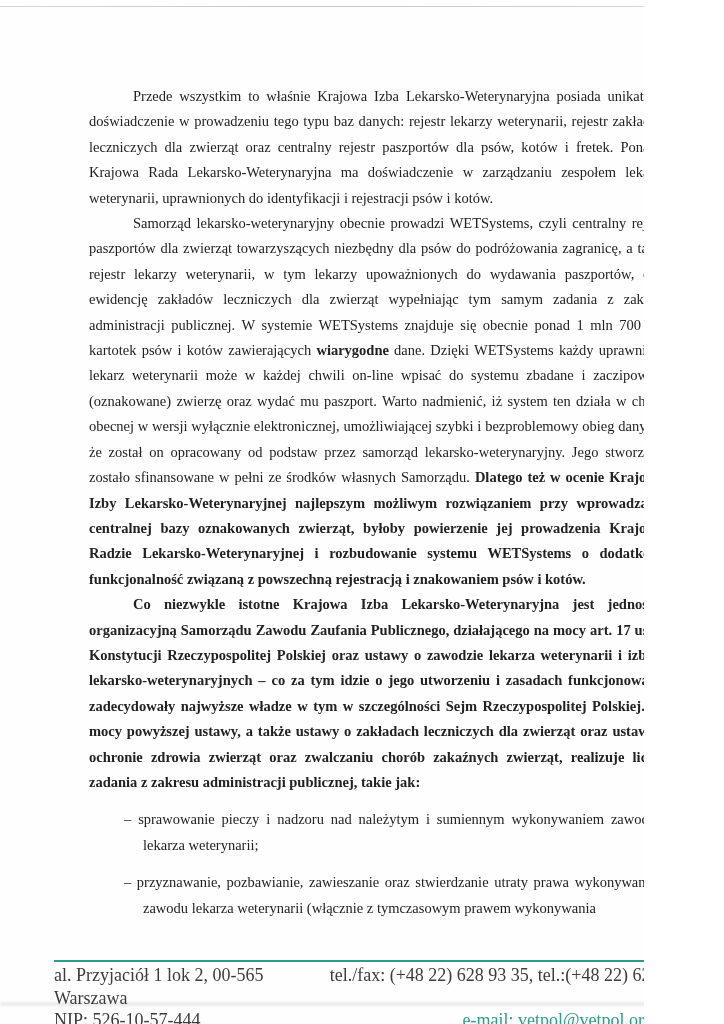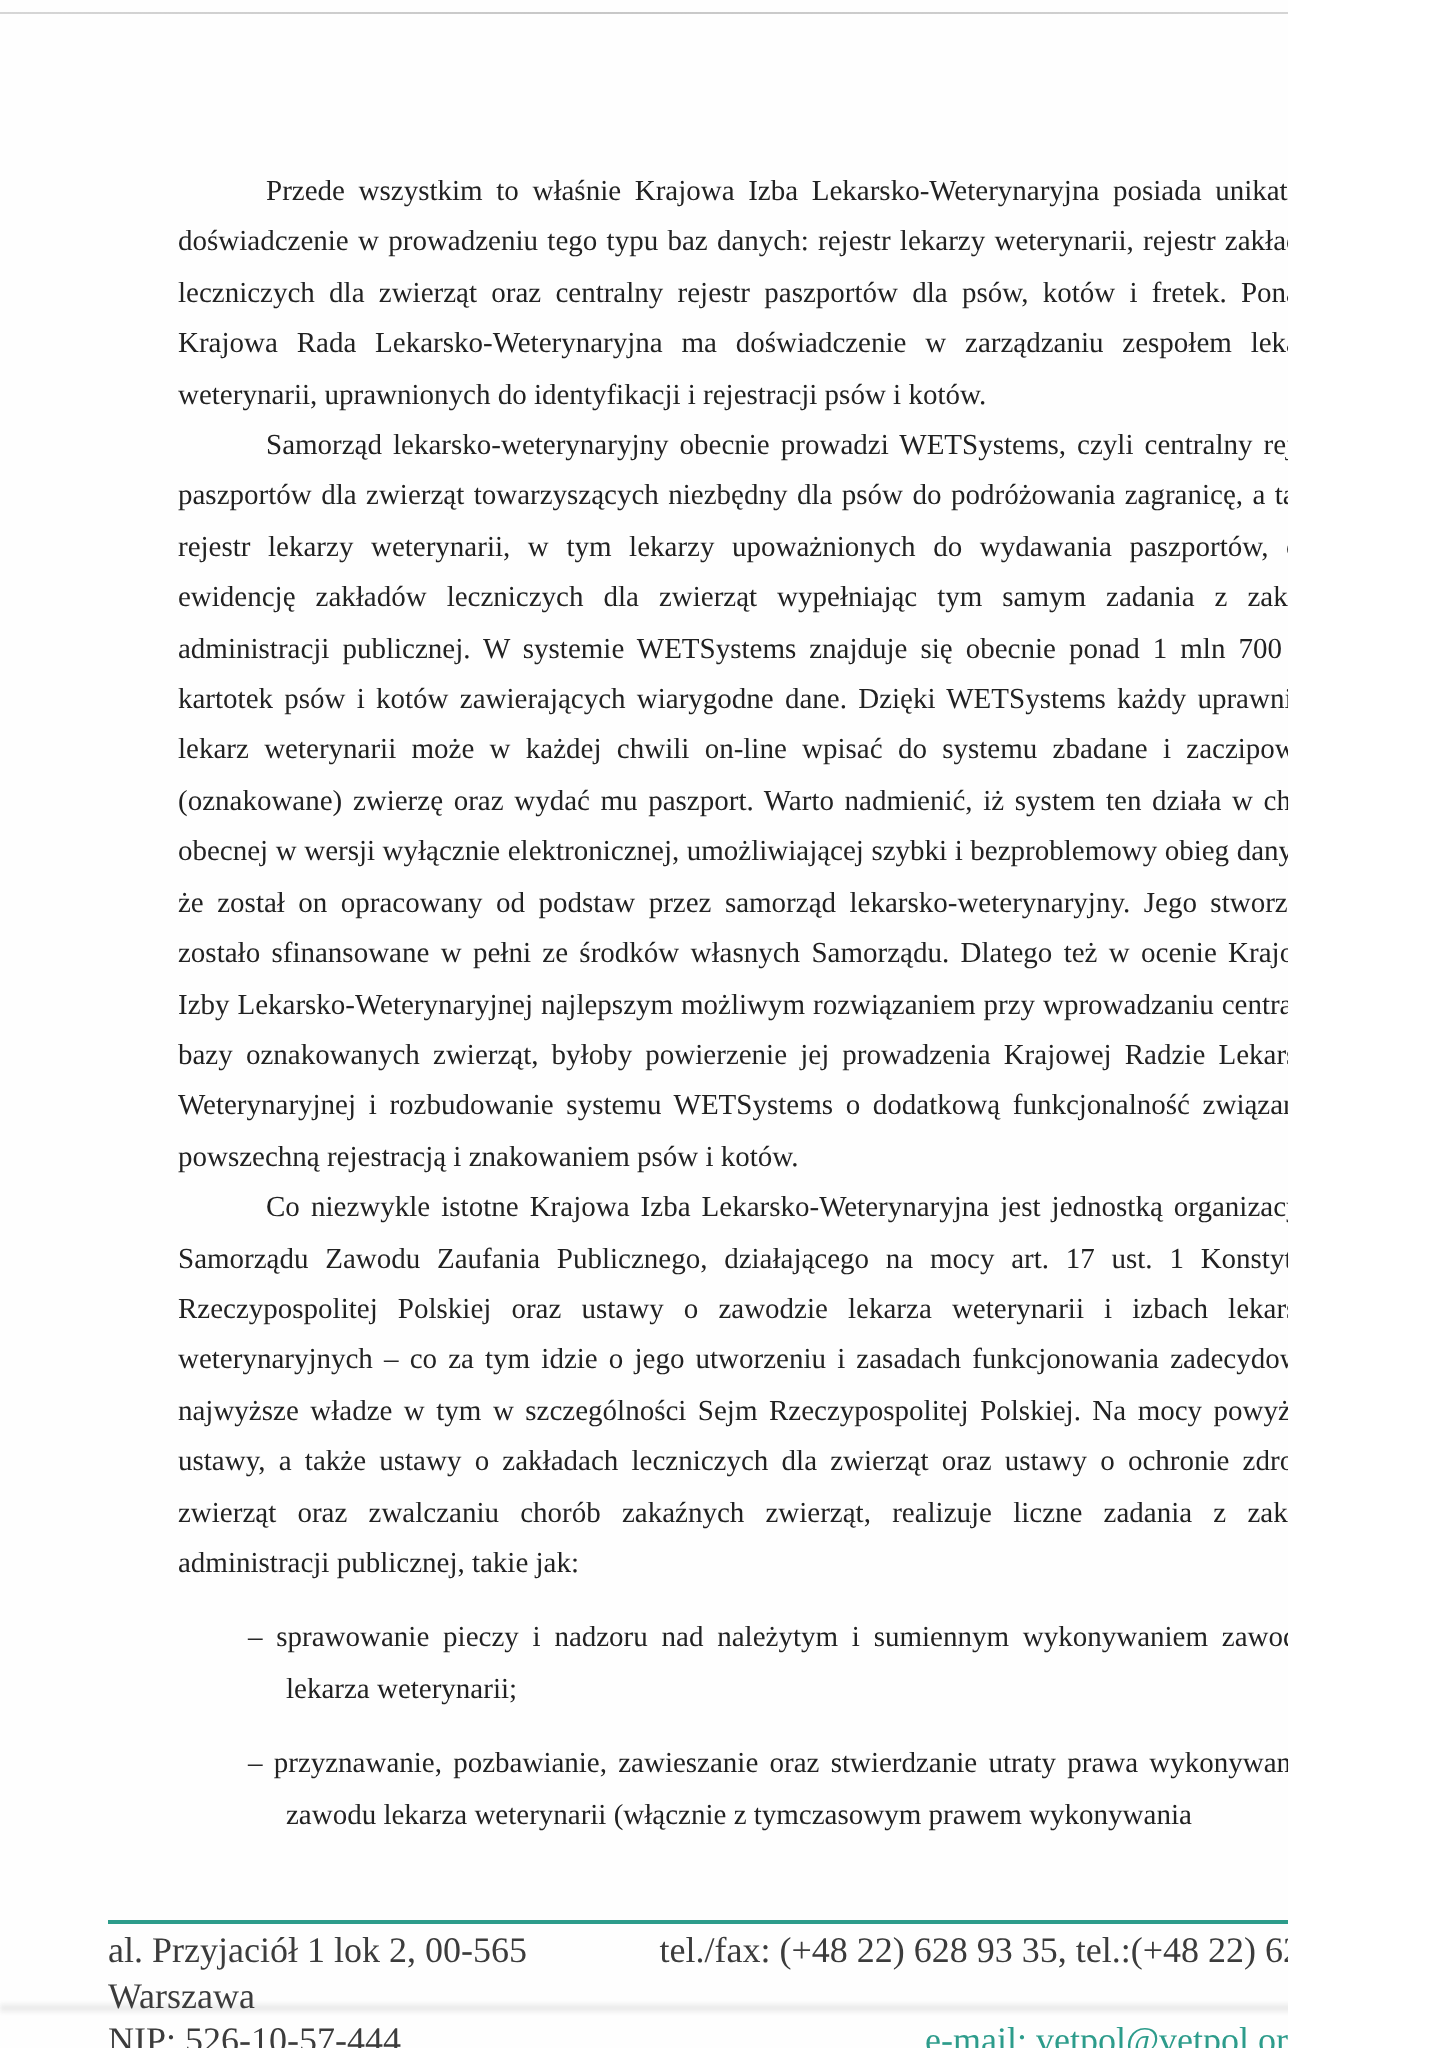--- a/index.html
+++ b/index.html
@@ -16,21 +16,21 @@
   .artifact-bottom {
     position:absolute; top:1002px; left:0; width:724px; height:4px;
     background:#ececec; filter:blur(1px); z-index:0;
   }
   .letter-body {
     position:absolute; top:84px; left:89px; width:579px;
     font-size:14.5px; line-height:25.4px; color:var(--ink);
     text-align:justify;
   }
   .para { margin:0; text-indent:44px; }
-  .para .b { font-weight:normal; }
+  .para .b { font-weight:bold; }
   .bullet { margin:12px; padding-left:42px; text-indent:-19px; text-align:justify; }
   .footer-rule {
     position:absolute; left:54px; top:960px; width:628px; height:2px;
     background:var(--accent); z-index:1;
   }
   .footer {
     position:absolute; left:54px; top:964px; width:628px;
     display:flex; justify-content:space-between;
     font-size:18px; line-height:22.5px; color:var(--footer-ink); z-index:1;
   }

